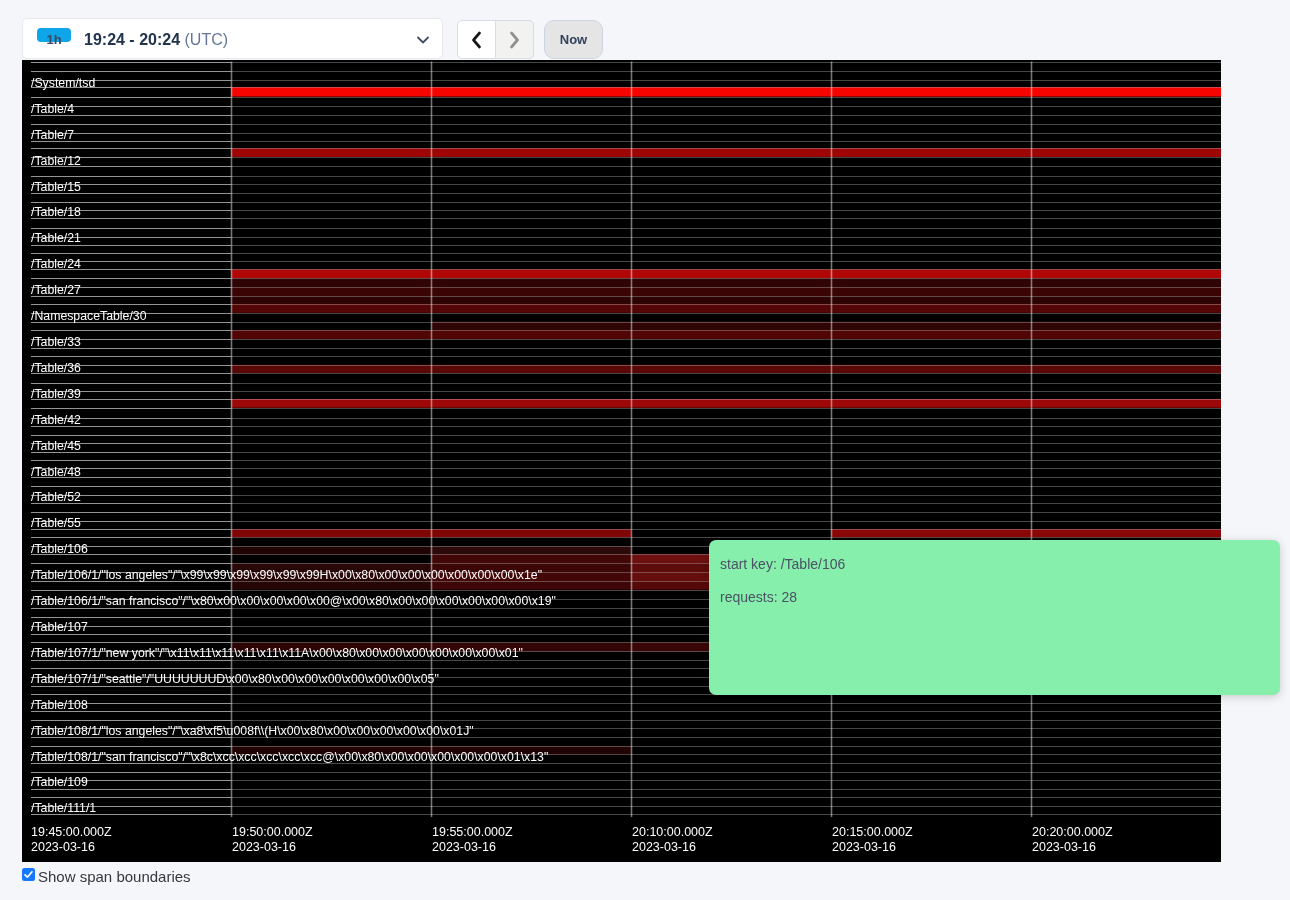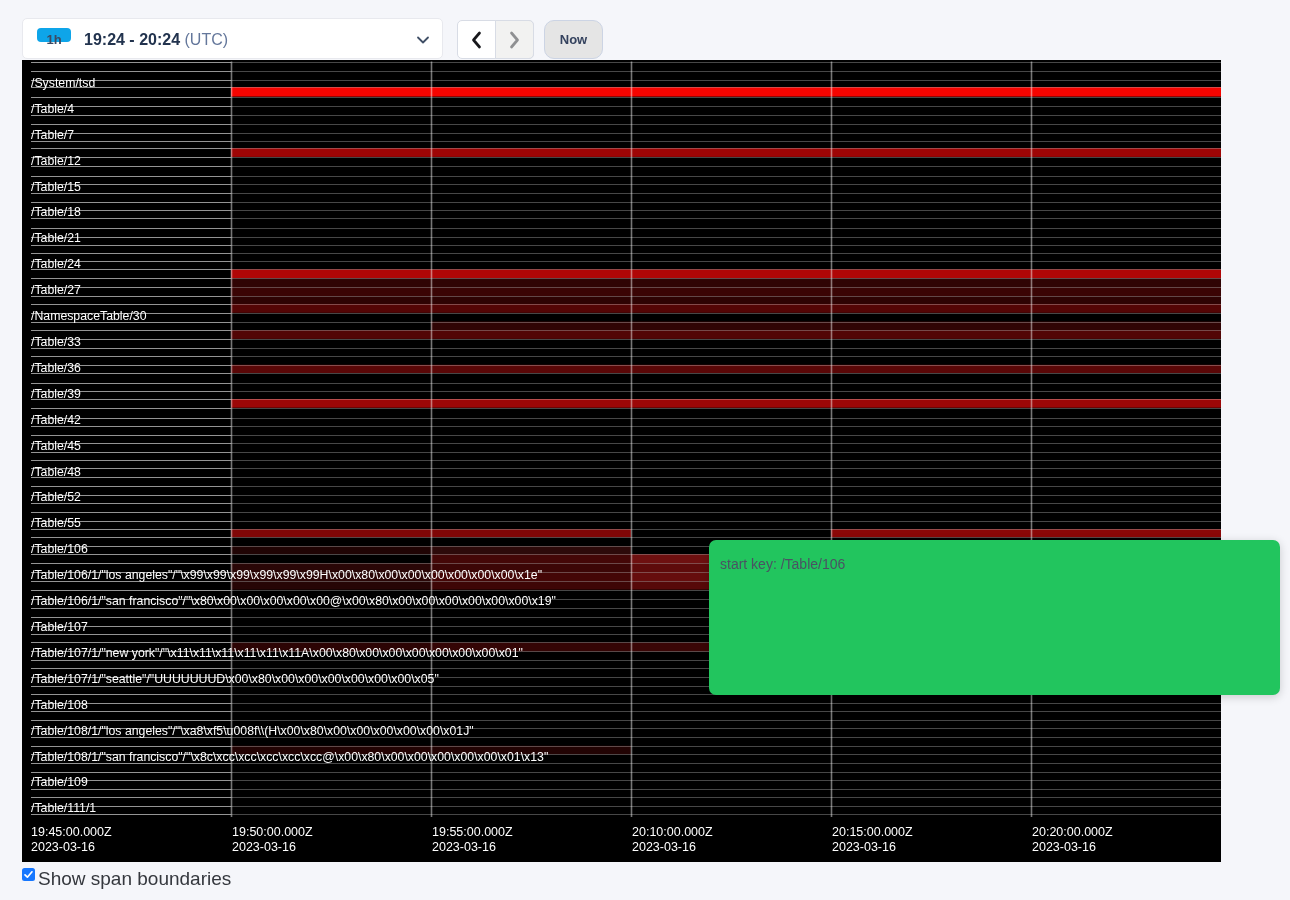--- a/index.html
+++ b/index.html
@@ -152,24 +152,25 @@
 <text x="410" y="775.5" font-size="12.5" fill="#fff">19:55:00.000Z</text>
 <text x="410" y="790.5" font-size="12.5" fill="#fff">2023-03-16</text>
 <text x="610" y="775.5" font-size="12.5" fill="#fff">20:10:00.000Z</text>
 <text x="610" y="790.5" font-size="12.5" fill="#fff">2023-03-16</text>
 <text x="810" y="775.5" font-size="12.5" fill="#fff">20:15:00.000Z</text>
 <text x="810" y="790.5" font-size="12.5" fill="#fff">2023-03-16</text>
 <text x="1010" y="775.5" font-size="12.5" fill="#fff">20:20:00.000Z</text>
 <text x="1010" y="790.5" font-size="12.5" fill="#fff">2023-03-16</text>
 </svg>
 
-<div class="abs" style="left:709px;top:540px;width:571px;height:155px;background:#22c55e;
+<div class="abs" style="left:709px;top:540px;width:571px;height:155px;background:#86efac;
   border-radius:7px;box-shadow:0 2px 10px rgba(0,0,0,0.18);padding:8px 0 0 11px;
   font-size:14px;color:#4a5263;">
   <div style="line-height:33.4px;white-space:nowrap;">start key: /Table/106</div>
+  <div style="line-height:33.4px;white-space:nowrap;">requests: 28</div>
 </div>
 
 <div class="abs" style="left:22px;top:868px;width:13px;height:13px;background:#1677ff;
   border-radius:2.5px;"></div>
 <svg class="abs" style="left:22px;top:868px;" width="13" height="13" viewBox="0 0 13 13">
   <path d="M3 6.8 L5.4 9.2 L10 3.8" stroke="#fff" stroke-width="1.7" fill="none" stroke-linecap="round" stroke-linejoin="round"></path>
   </svg>
-<div class="abs" style="left:38px;top:868px;font-size:19px;color:#35383e;">Show span boundaries</div>
+<div class="abs" style="left:38px;top:868px;font-size:15px;color:#35383e;">Show span boundaries</div>
 
 </body></html>

